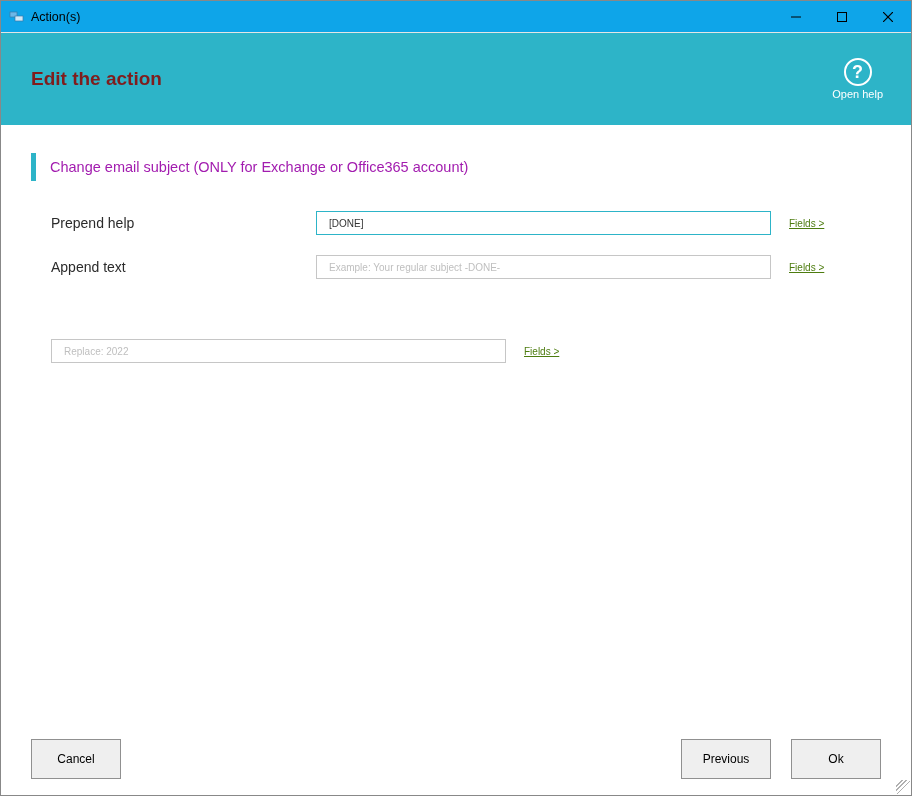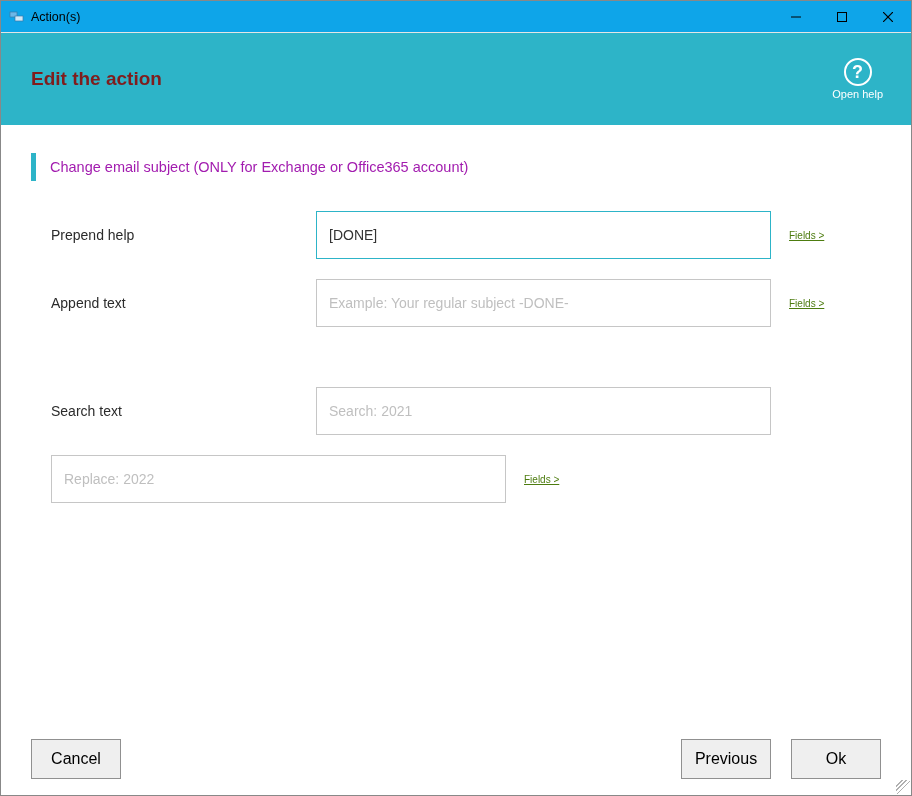--- a/index.html
+++ b/index.html
@@ -118,23 +118,23 @@
     .form-row.gap-large {
       margin-bottom: 60px;
     }
     .form-label {
       width: 265px;
       font-size: 14px;
       color: #2b2b2b;
     }
     .form-input {
       flex: 0 0 455px;
-      height: 48px;
+      height: 24px;
       border: 1px solid #c6c6c6;
-      font-size: 14px;
+      font-size: 10px;
       padding: 0 12px;
       color: #333;
       background: #fff;
     }
     .form-input.focused {
       border: 1px solid #2db4c8;
       outline: none;
     }
     .form-input::placeholder {
       color: #bfbfbf;
@@ -153,21 +153,21 @@
       right: 0;
       padding: 0 30px;
       display: flex;
       align-items: center;
     }
     .btn {
       height: 40px;
       width: 90px;
       background: #efefef;
       border: 1px solid #909090;
-      font-size: 16px;
+      font-size: 12px;
       color: #000;
       display: flex;
       align-items: center;
       justify-content: center;
       cursor: default;
     }
     .footer .spacer {
       flex: 1;
     }
     .footer .btn + .btn {
@@ -242,24 +242,20 @@
     <input class="form-input focused" value="[DONE]" style="">
     <a class="fields-link">Fields &gt;</a>
   </div>
 
   <div class="form-row gap-large">
     <div class="form-label">Append text</div>
     <input class="form-input" placeholder="Example: Your regular subject -DONE-" style="">
     <a class="fields-link">Fields &gt;</a>
   </div>
 
-  <div class="form-row">
-    <div class="form-label">Search text</div>
-    <input class="form-input" placeholder="Search: 2021" style="">
-  </div>
 
   <div class="form-row">
     <input class="form-input" placeholder="Replace: 2022" style="">
     <a class="fields-link">Fields &gt;</a>
   </div>
 
 </div>
 
 <div class="footer">
   <div class="btn">Cancel</div>

